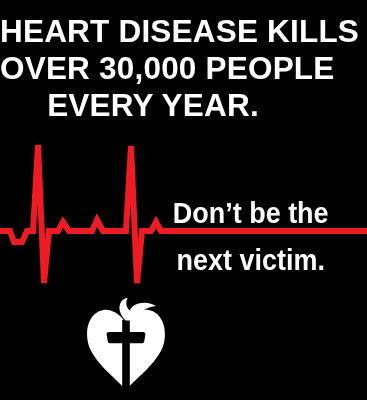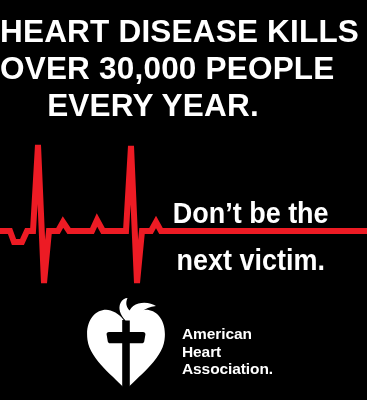--- a/index.html
+++ b/index.html
@@ -149,21 +149,16 @@
         C 34 16.5, 32 10.5, 34.5 5
         C 36 1.7, 39 0, 41.5 0
         C 39.5 4.5, 40 8.5, 43.5 12.5
         C 45.5 9, 48.5 6.5, 52.5 5.5
         C 59.5 3.8, 66 5.5, 70 8
         C 64 8.5, 59 10.5, 55.5 14
         C 60 13.5, 64 14.5, 67 16.5
         C 61 16.5, 55.5 18.5, 51 22.5 Z"></path>
     </svg>
 
-    <div class="logo-text">
-      <span>American</span>
-      <span>Heart</span>
-      <span>Association.</span>
-    </div>
 
   </div>
 
 </div>
 
 </body></html>

